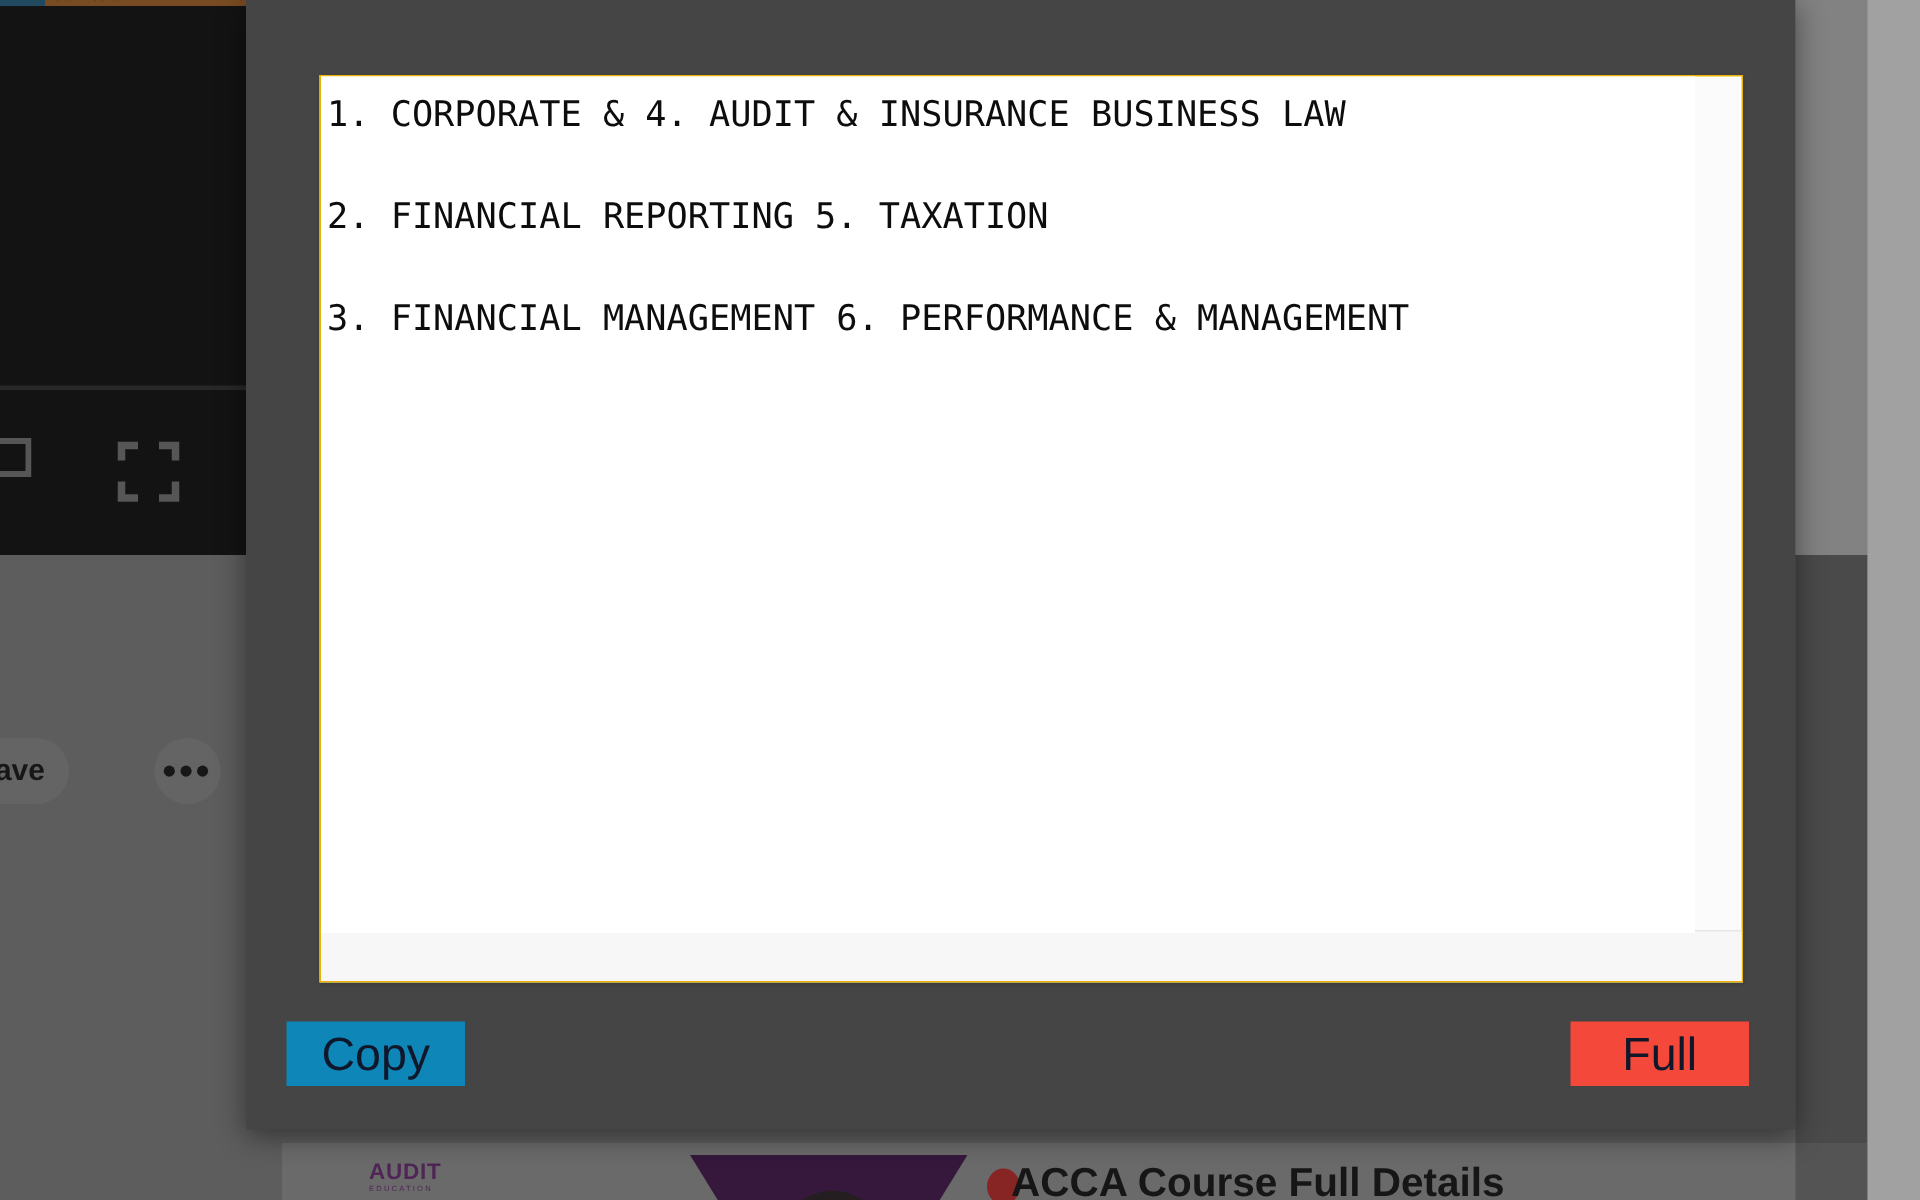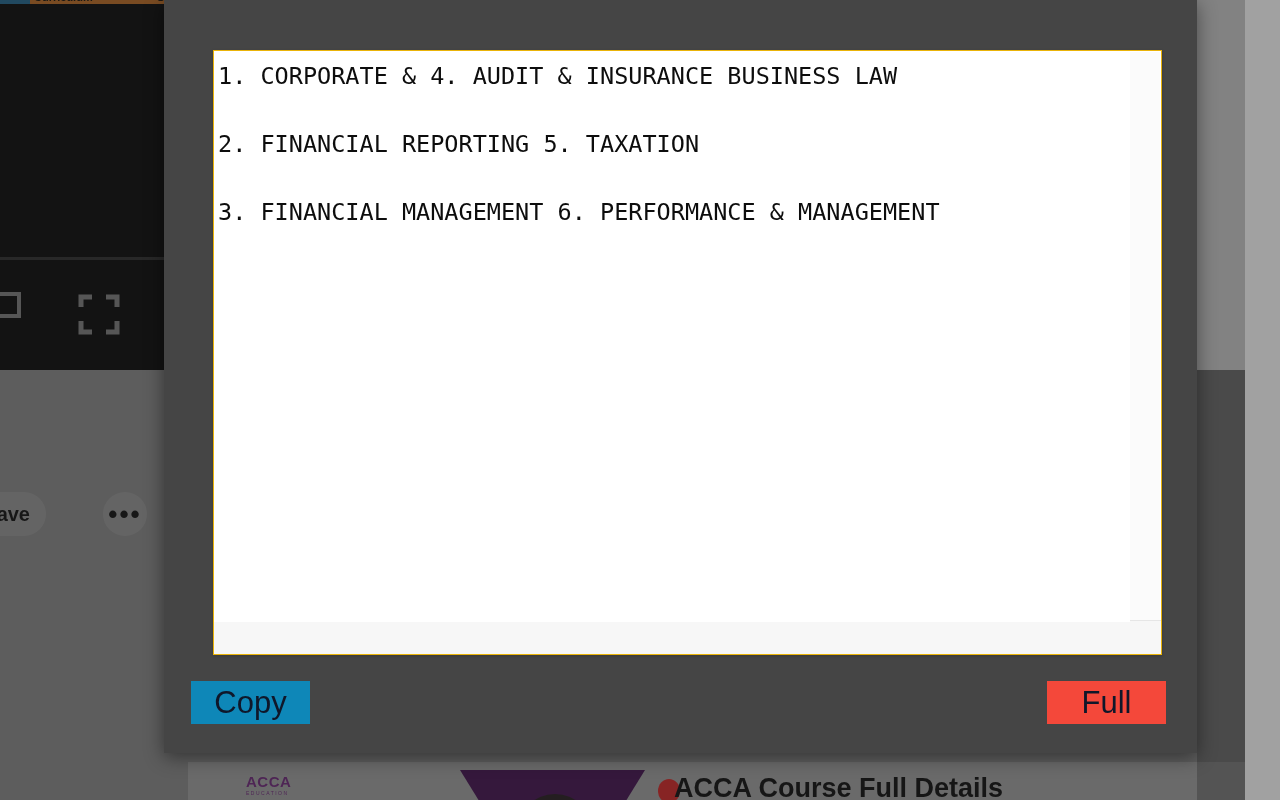--- a/index.html
+++ b/index.html
@@ -373,21 +373,21 @@
           <span class="lbl">ave</span>
         </div>
 
         <div class="btn-circle" style="left:103px; top:122px;">
           <span class="dots">•••</span>
         </div>
 
       </div>
 
       <div class="bottom-banner">
-        <div class="zell-logo">ACCA</div>
+        <div class="zell-logo">AUDIT</div>
         <div class="zell-sub">EDUCATION</div>
         <div class="purple-shape"></div>
         <div class="head-blob"></div>
         <div class="banner-dot"></div>
         <div class="banner-title">ACCA Course Full Details</div>
       </div>
 
     </div>
 
     <div class="right-gutter"></div>

